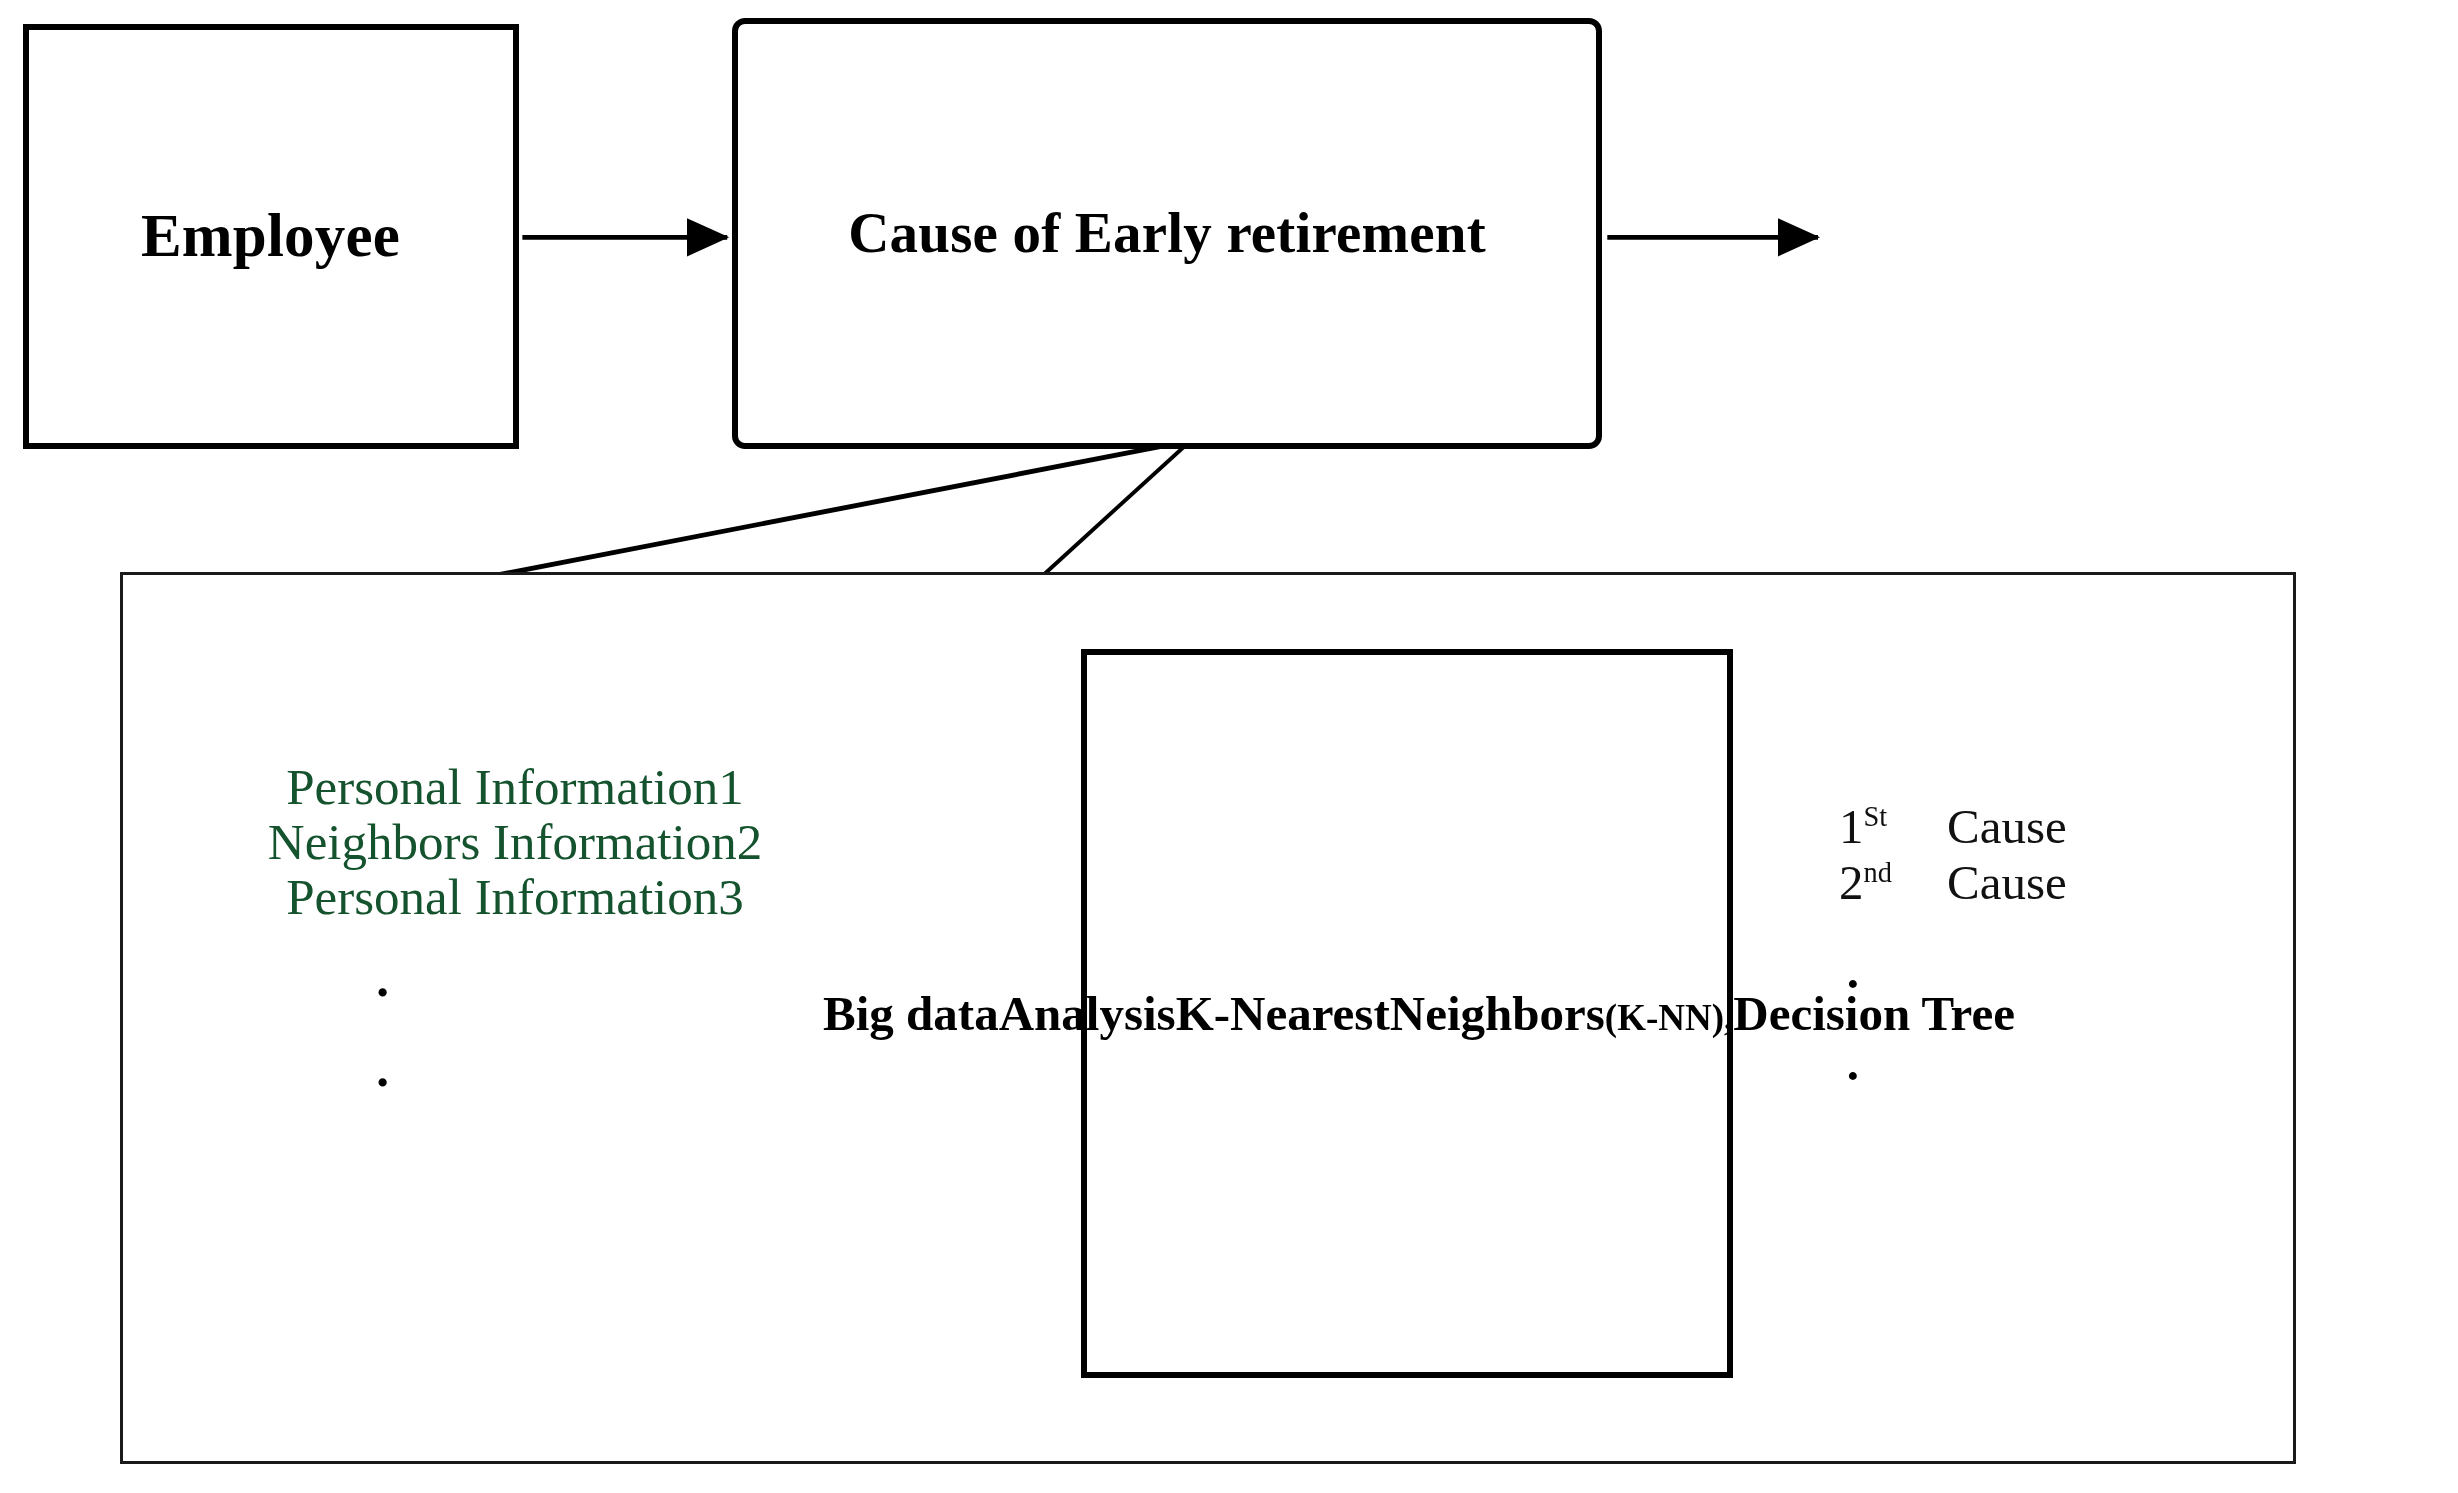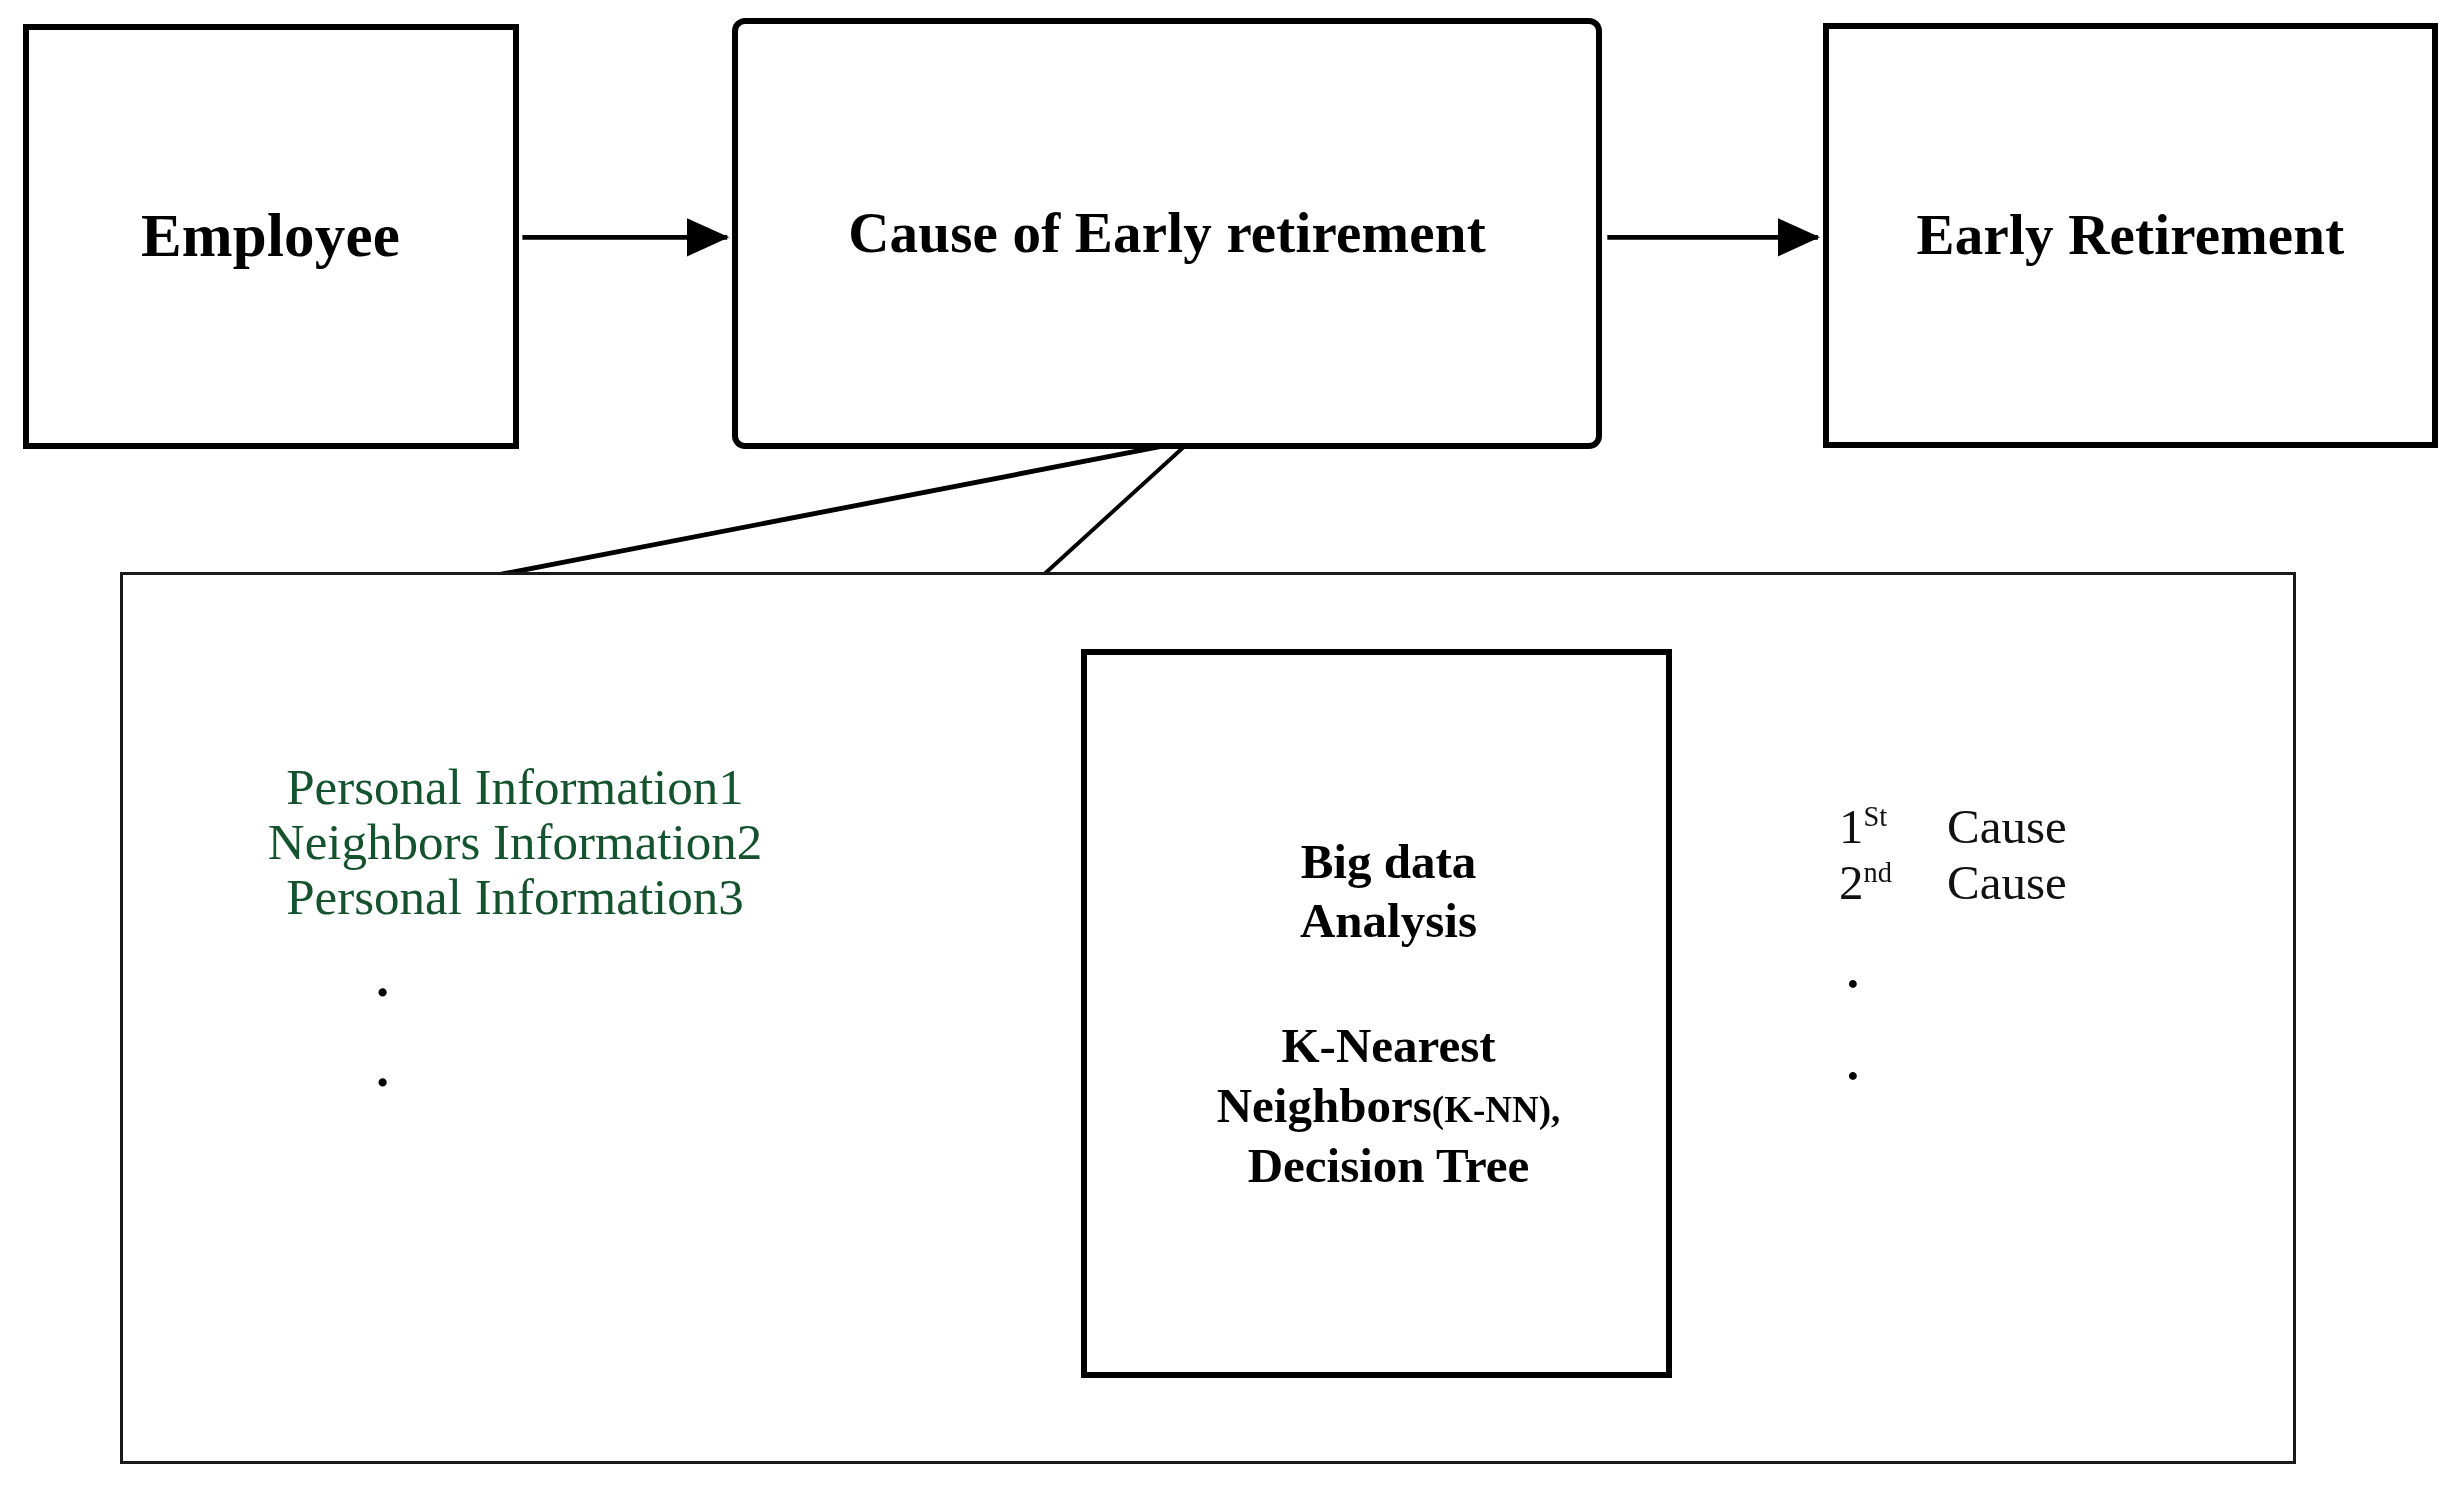--- a/index.html
+++ b/index.html
@@ -96,26 +96,26 @@
     line-height: 1.0;
     font-weight: bold;
   }
   .pi-dot.first { margin-top: 29px; }
   .pi-dot.second { margin-top: 39px; }
 
   
   #node-bigdata {
     position: absolute;
     left: 1081px; top: 649px;
-    width: 591px; height: 729px;
+    width: 652px; height: 729px;
     box-sizing: border-box;
     border: 6.9px solid #000000;
     background: #ffffff;
     display: flex;
-    flex-direction: column;
+    flex-direction: row;
     align-items: center;
     justify-content: center;
     text-align: center;
     padding-left: 24px;
   }
   .bd-line {
     font-weight: bold;
     font-size: 49px;
     line-height: 1.22;
     white-space: nowrap;
@@ -185,23 +185,20 @@
   </svg>
 
   <div class="node" id="node-employee">
     <span class="node-label">Employee</span>
   </div>
 
   <div class="node" id="node-cause">
     <span class="node-label">Cause of Early retirement</span>
   </div>
 
-  <div class="node" id="node-early-retirement">
-    <span class="node-label">Early Retirement</span>
-  </div>
 
   <div id="container-analysis"></div>
 
   <div id="personal-info-list">
     <div class="pi-item">Personal Information1</div>
     <div class="pi-item">Neighbors Information2</div>
     <div class="pi-item">Personal Information3</div>
     <div class="pi-dots">
       <div class="pi-dot first">.</div>
       <div class="pi-dot second">.</div>

